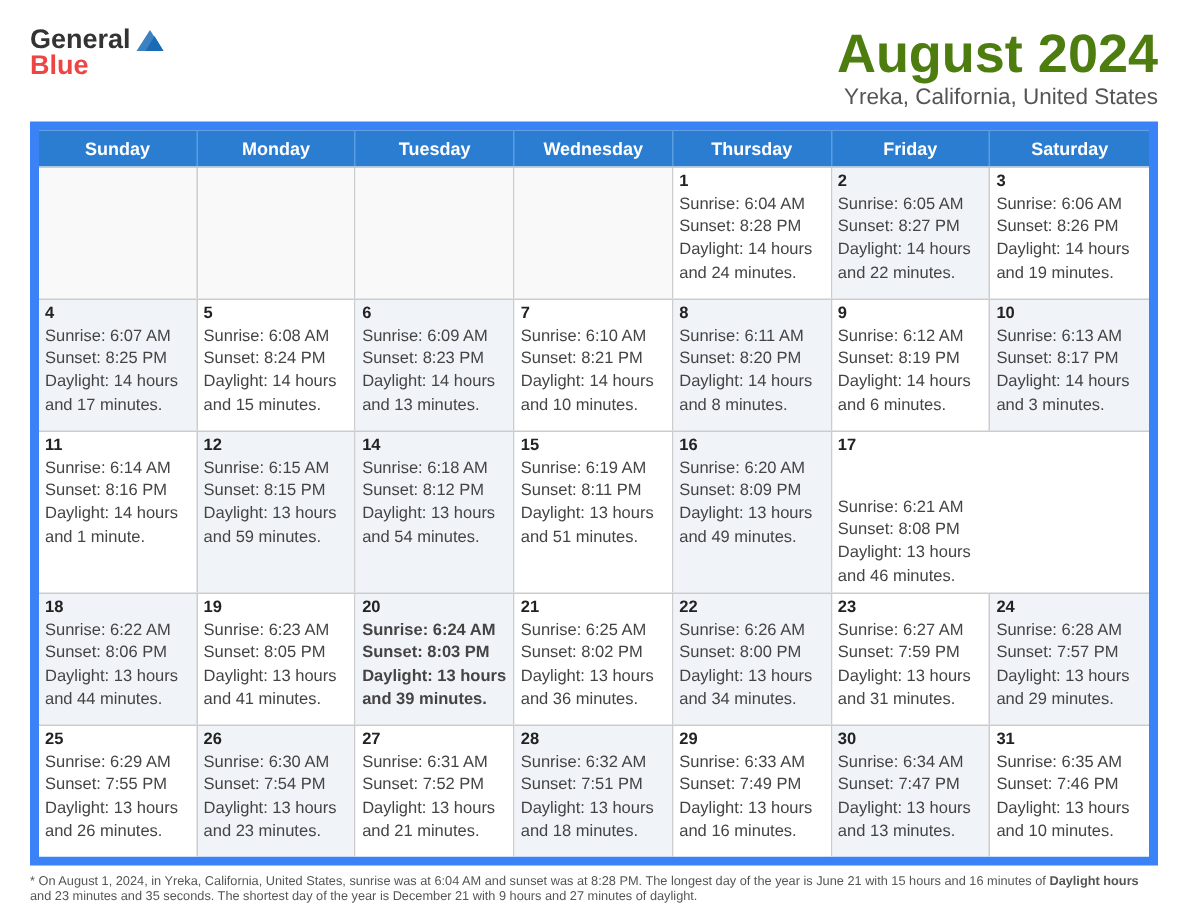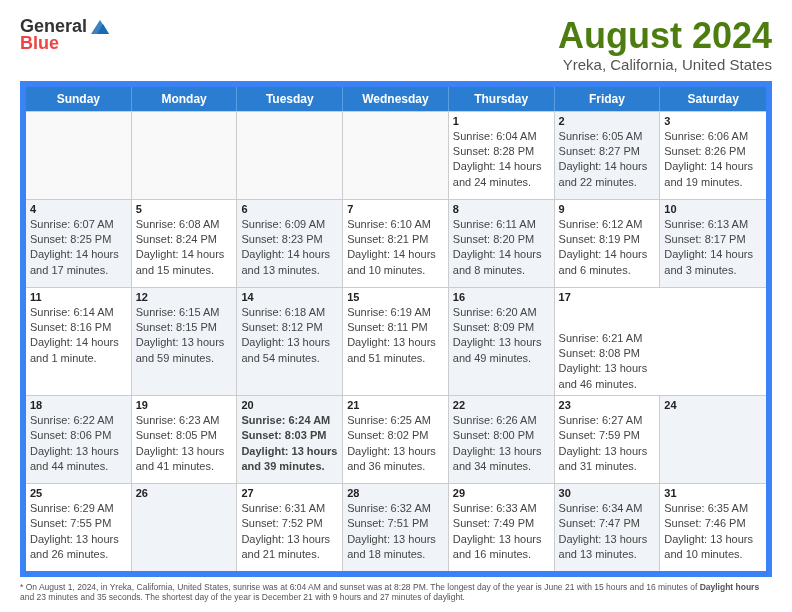--- a/index.html
+++ b/index.html
@@ -283,31 +283,37 @@
 Daylight: 13 hours and 34 minutes.</div>
           </div>
           <div class="cal-cell">
             <div class="day-num">23</div>
             <div class="day-info" style="white-space: pre-line;">Sunrise: 6:27 AM
 Sunset: 7:59 PM
 Daylight: 13 hours and 31 minutes.</div>
           </div>
           <div class="cal-cell shaded">
             <div class="day-num">24</div>
+            <div class="day-info" style="white-space: pre-line;">Sunrise: 6:28 AM
+Sunset: 7:57 PM
+Daylight: 13 hours and 29 minutes.</div>
           </div>
         </div>
         <div class="cal-week">
           <div class="cal-cell">
             <div class="day-num">25</div>
             <div class="day-info" style="white-space: pre-line;">Sunrise: 6:29 AM
 Sunset: 7:55 PM
 Daylight: 13 hours and 26 minutes.</div>
           </div>
           <div class="cal-cell shaded">
             <div class="day-num">26</div>
+            <div class="day-info" style="white-space: pre-line;">Sunrise: 6:30 AM
+Sunset: 7:54 PM
+Daylight: 13 hours and 23 minutes.</div>
           </div>
           <div class="cal-cell">
             <div class="day-num">27</div>
             <div class="day-info" style="white-space: pre-line;">Sunrise: 6:31 AM
 Sunset: 7:52 PM
 Daylight: 13 hours and 21 minutes.</div>
           </div>
           <div class="cal-cell shaded">
             <div class="day-num">28</div>
             <div class="day-info" style="white-space: pre-line;">Sunrise: 6:32 AM

